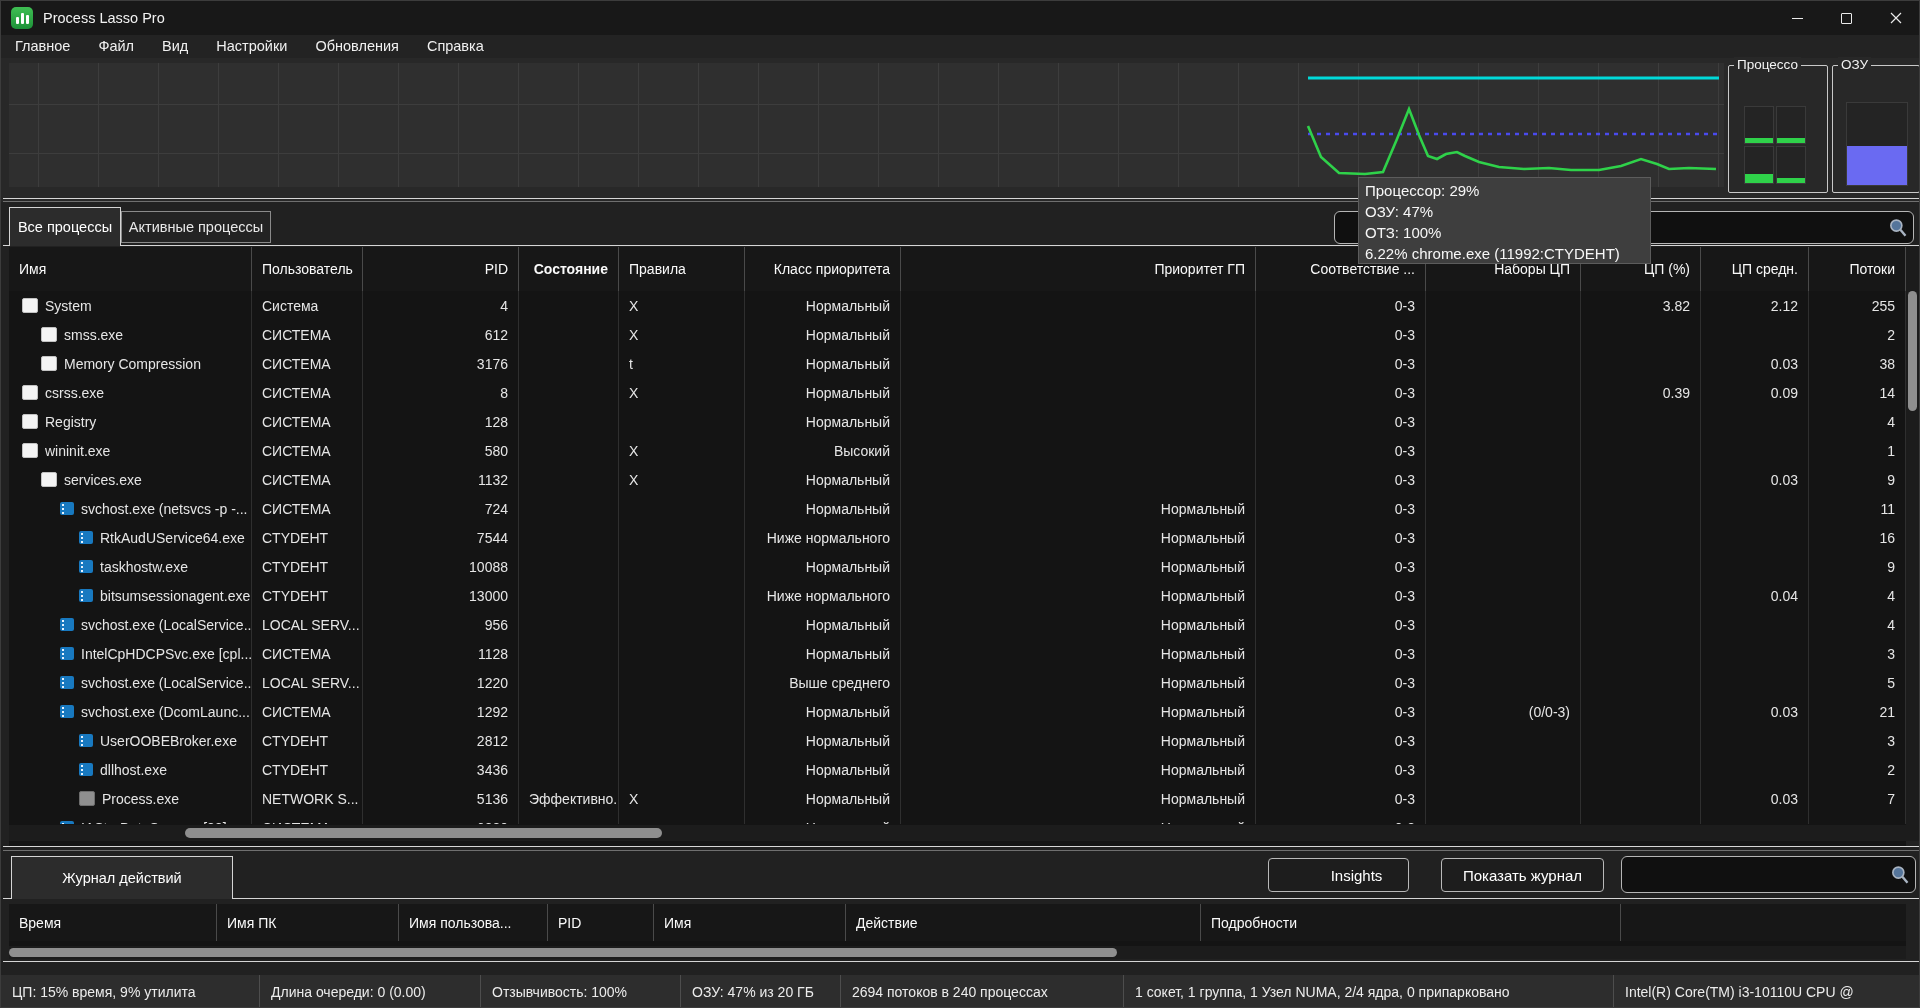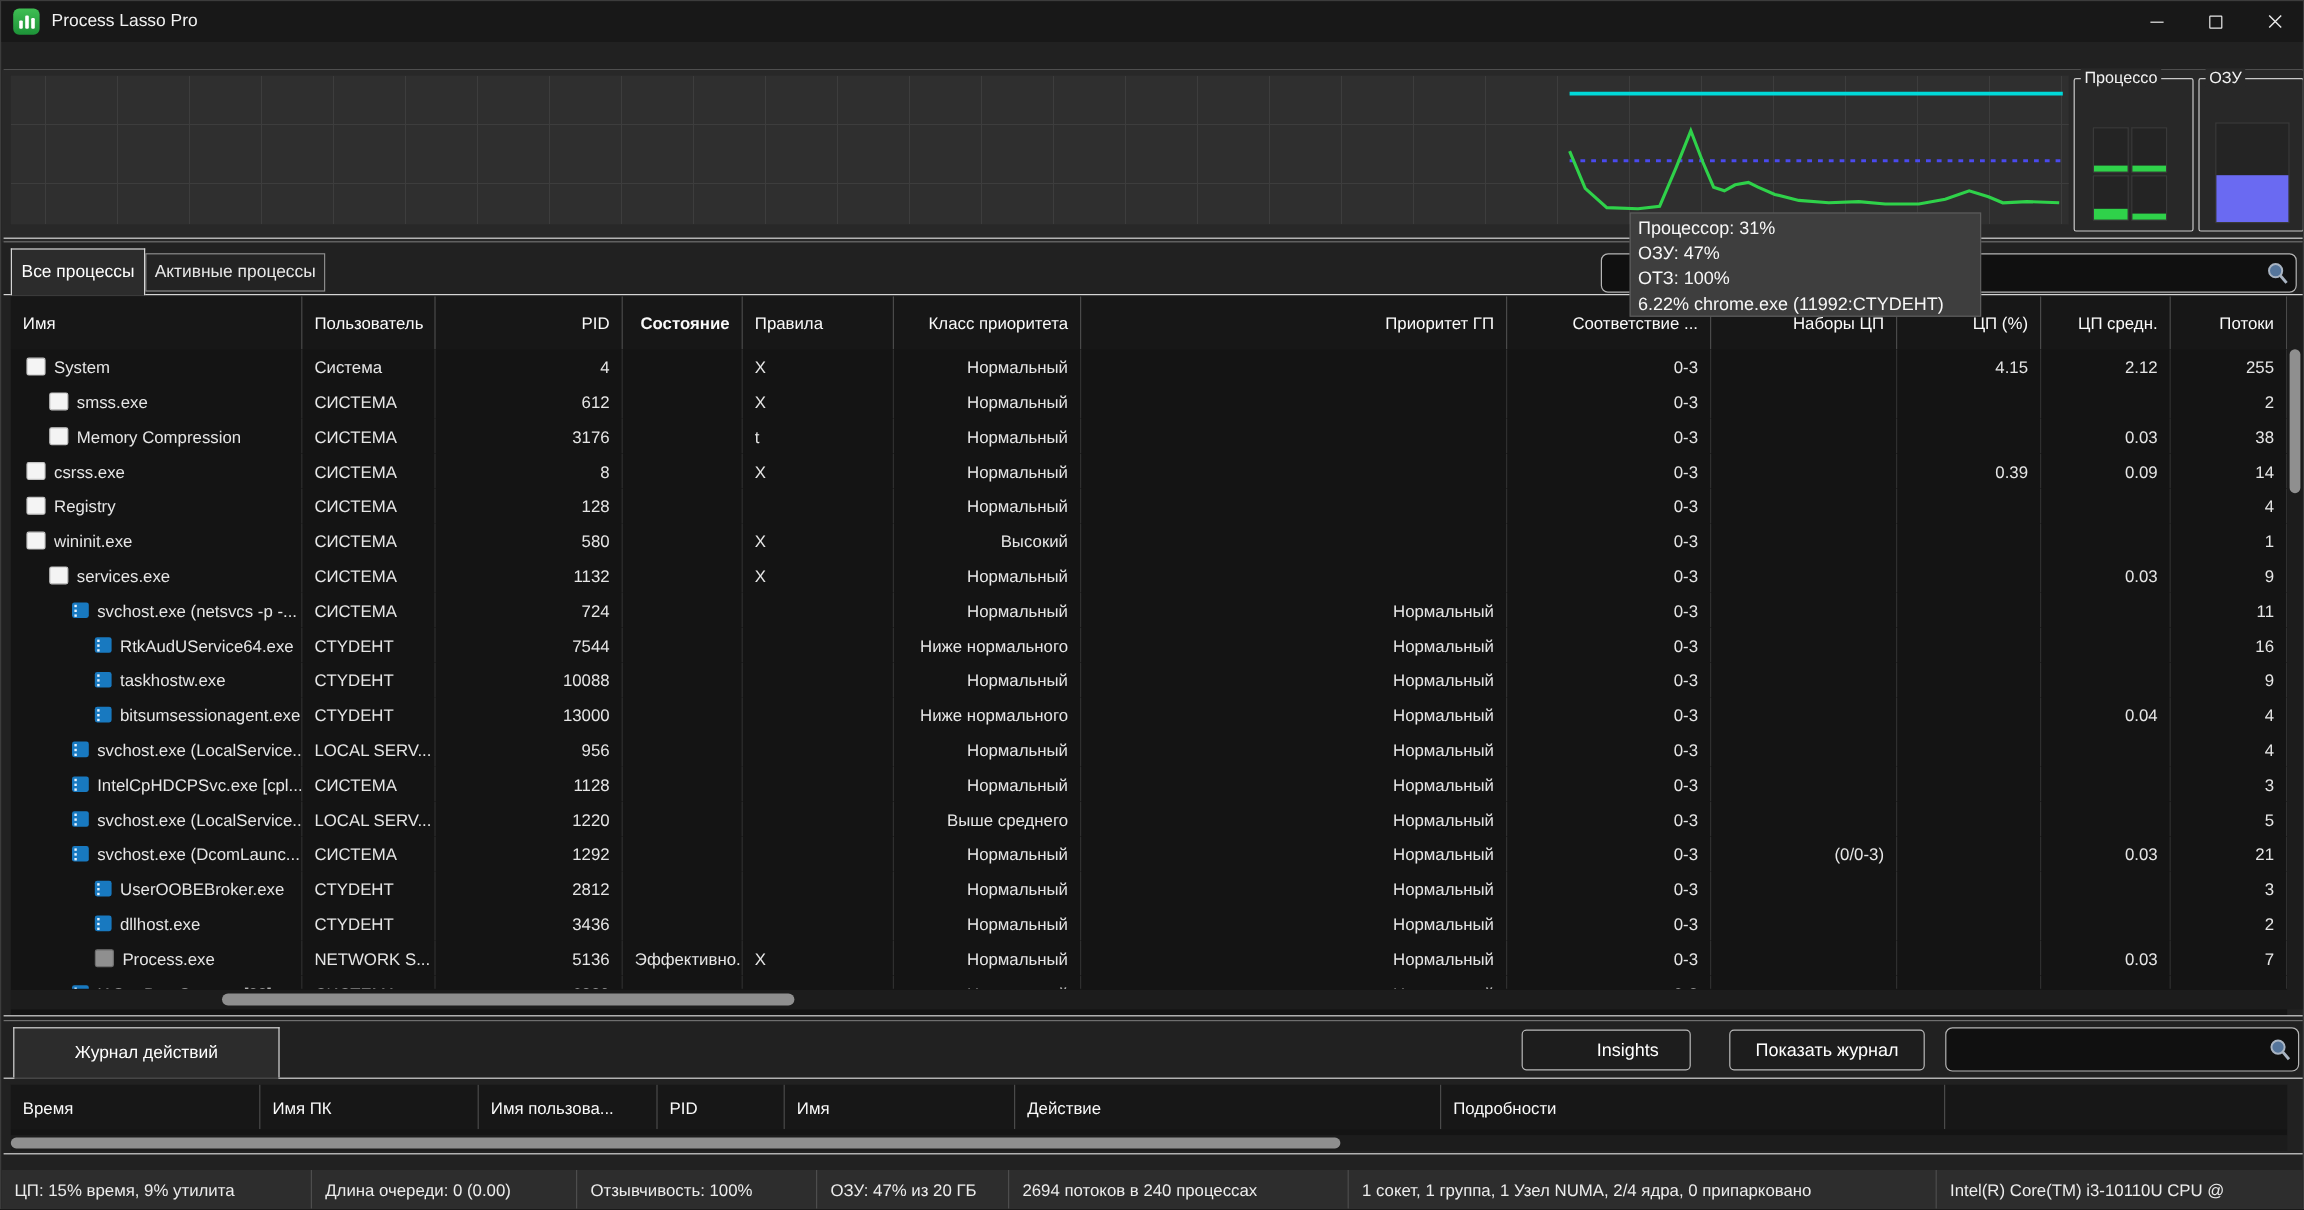--- a/index.html
+++ b/index.html
@@ -86,20 +86,28 @@
     <div class="abs cap-btn cap-res" style="left:1821px;">
         <i></i>
       </div>
     <div class="abs cap-btn cap-close" style="left:1870px;width:50px;">
       <svg width="12" height="12" viewBox="0 0 12 12">
           <path d="M1 1 L11 11 M11 1 L1 11" stroke="#eaeaea" stroke-width="1.2"></path>
         </svg>
     </div>
   </div>
 
+  <div class="abs menubar" id="menubar">
+      <span class="menu-item">Главное</span>
+      <span class="menu-item">Файл</span>
+      <span class="menu-item">Вид</span>
+      <span class="menu-item">Настройки</span>
+      <span class="menu-item">Обновления</span>
+      <span class="menu-item">Справка</span>
+    </div>
 
   <div class="abs hline" style="left:2px;top:57px;width:1916px;"></div>
 
   <div class="abs graph-strip"></div>
   <div class="abs graph" id="graph"><svg width="1715" height="124" viewBox="0 0 1715 124">
         <line x1="29" y1="0" x2="29" y2="124" stroke="#3d3d3d" stroke-width="1" shape-rendering="crispEdges"></line>
         <line x1="89" y1="0" x2="89" y2="124" stroke="#3d3d3d" stroke-width="1" shape-rendering="crispEdges"></line>
         <line x1="149" y1="0" x2="149" y2="124" stroke="#3d3d3d" stroke-width="1" shape-rendering="crispEdges"></line>
         <line x1="209" y1="0" x2="209" y2="124" stroke="#3d3d3d" stroke-width="1" shape-rendering="crispEdges"></line>
         <line x1="269" y1="0" x2="269" y2="124" stroke="#3d3d3d" stroke-width="1" shape-rendering="crispEdges"></line>
@@ -198,21 +206,21 @@
           <span>System</span>
         </div>
         <div class="cell al" style="left: 243px; width: 111px; height: 29px;">Система</div>
         <div class="cell ar" style="left: 354px; width: 156px; height: 29px;">4</div>
         <div class="cell al" style="left: 510px; width: 100px; height: 29px;"></div>
         <div class="cell al" style="left: 610px; width: 126px; height: 29px;">X</div>
         <div class="cell ar" style="left: 736px; width: 156px; height: 29px;">Нормальный</div>
         <div class="cell ar" style="left: 892px; width: 355px; height: 29px;"></div>
         <div class="cell ar" style="left: 1247px; width: 170px; height: 29px;">0-3</div>
         <div class="cell ar" style="left: 1417px; width: 155px; height: 29px;"></div>
-        <div class="cell ar" style="left: 1572px; width: 120px; height: 29px;">4.15</div>
+        <div class="cell ar" style="left: 1572px; width: 120px; height: 29px;">3.82</div>
         <div class="cell ar" style="left: 1692px; width: 108px; height: 29px;">2.12</div>
         <div class="cell ar" style="left: 1800px; width: 97px; height: 29px;">255</div>
       </div>
       <div class="prow" style="top: 29px; height: 29px;">
         <div class="cell al" style="left: 0px; width: 243px; height: 29px; padding-left: 32px;">
           <span class="picon window"></span>
           <span>smss.exe</span>
         </div>
         <div class="cell al" style="left: 243px; width: 111px; height: 29px;">СИСТЕМА</div>
         <div class="cell ar" style="left: 354px; width: 156px; height: 29px;">612</div>
@@ -558,21 +566,21 @@
       <div class="cell al" style="left: 1192px; width: 420px;">Подробности</div>
     </div>
   <div class="abs" style="left:8px;top:940px;width:1897px;height:5px;background:#141414;"></div>
 
   <div class="abs scroll-track" style="left:8px;top:945px;width:1897px;height:13px;">
     <div class="scroll-thumb" style="left:0px;top:2px;width:1108px;height:9px;"></div>
   </div>
   <div class="abs hline" style="left:2px;top:960px;width:1916px;"></div>
 
   <div class="abs tooltip" id="tooltip">
-      <div>Процессор: 31%</div>
+      <div>Процессор: 29%</div>
       <div>ОЗУ: 47%</div>
       <div>ОТЗ: 100%</div>
       <div>6.22% chrome.exe (11992:CTYDEHT)</div>
     </div>
 
   <div class="abs statusbar" id="statusbar">
       <div class="status-seg" style="width: 259px;">ЦП: 15% время, 9% утилита</div>
       <div class="status-seg" style="width: 221px;">Длина очереди: 0 (0.00)</div>
       <div class="status-seg" style="width: 200px;">Отзывчивость: 100%</div>
       <div class="status-seg" style="width: 160px;">ОЗУ: 47% из 20 ГБ</div>

